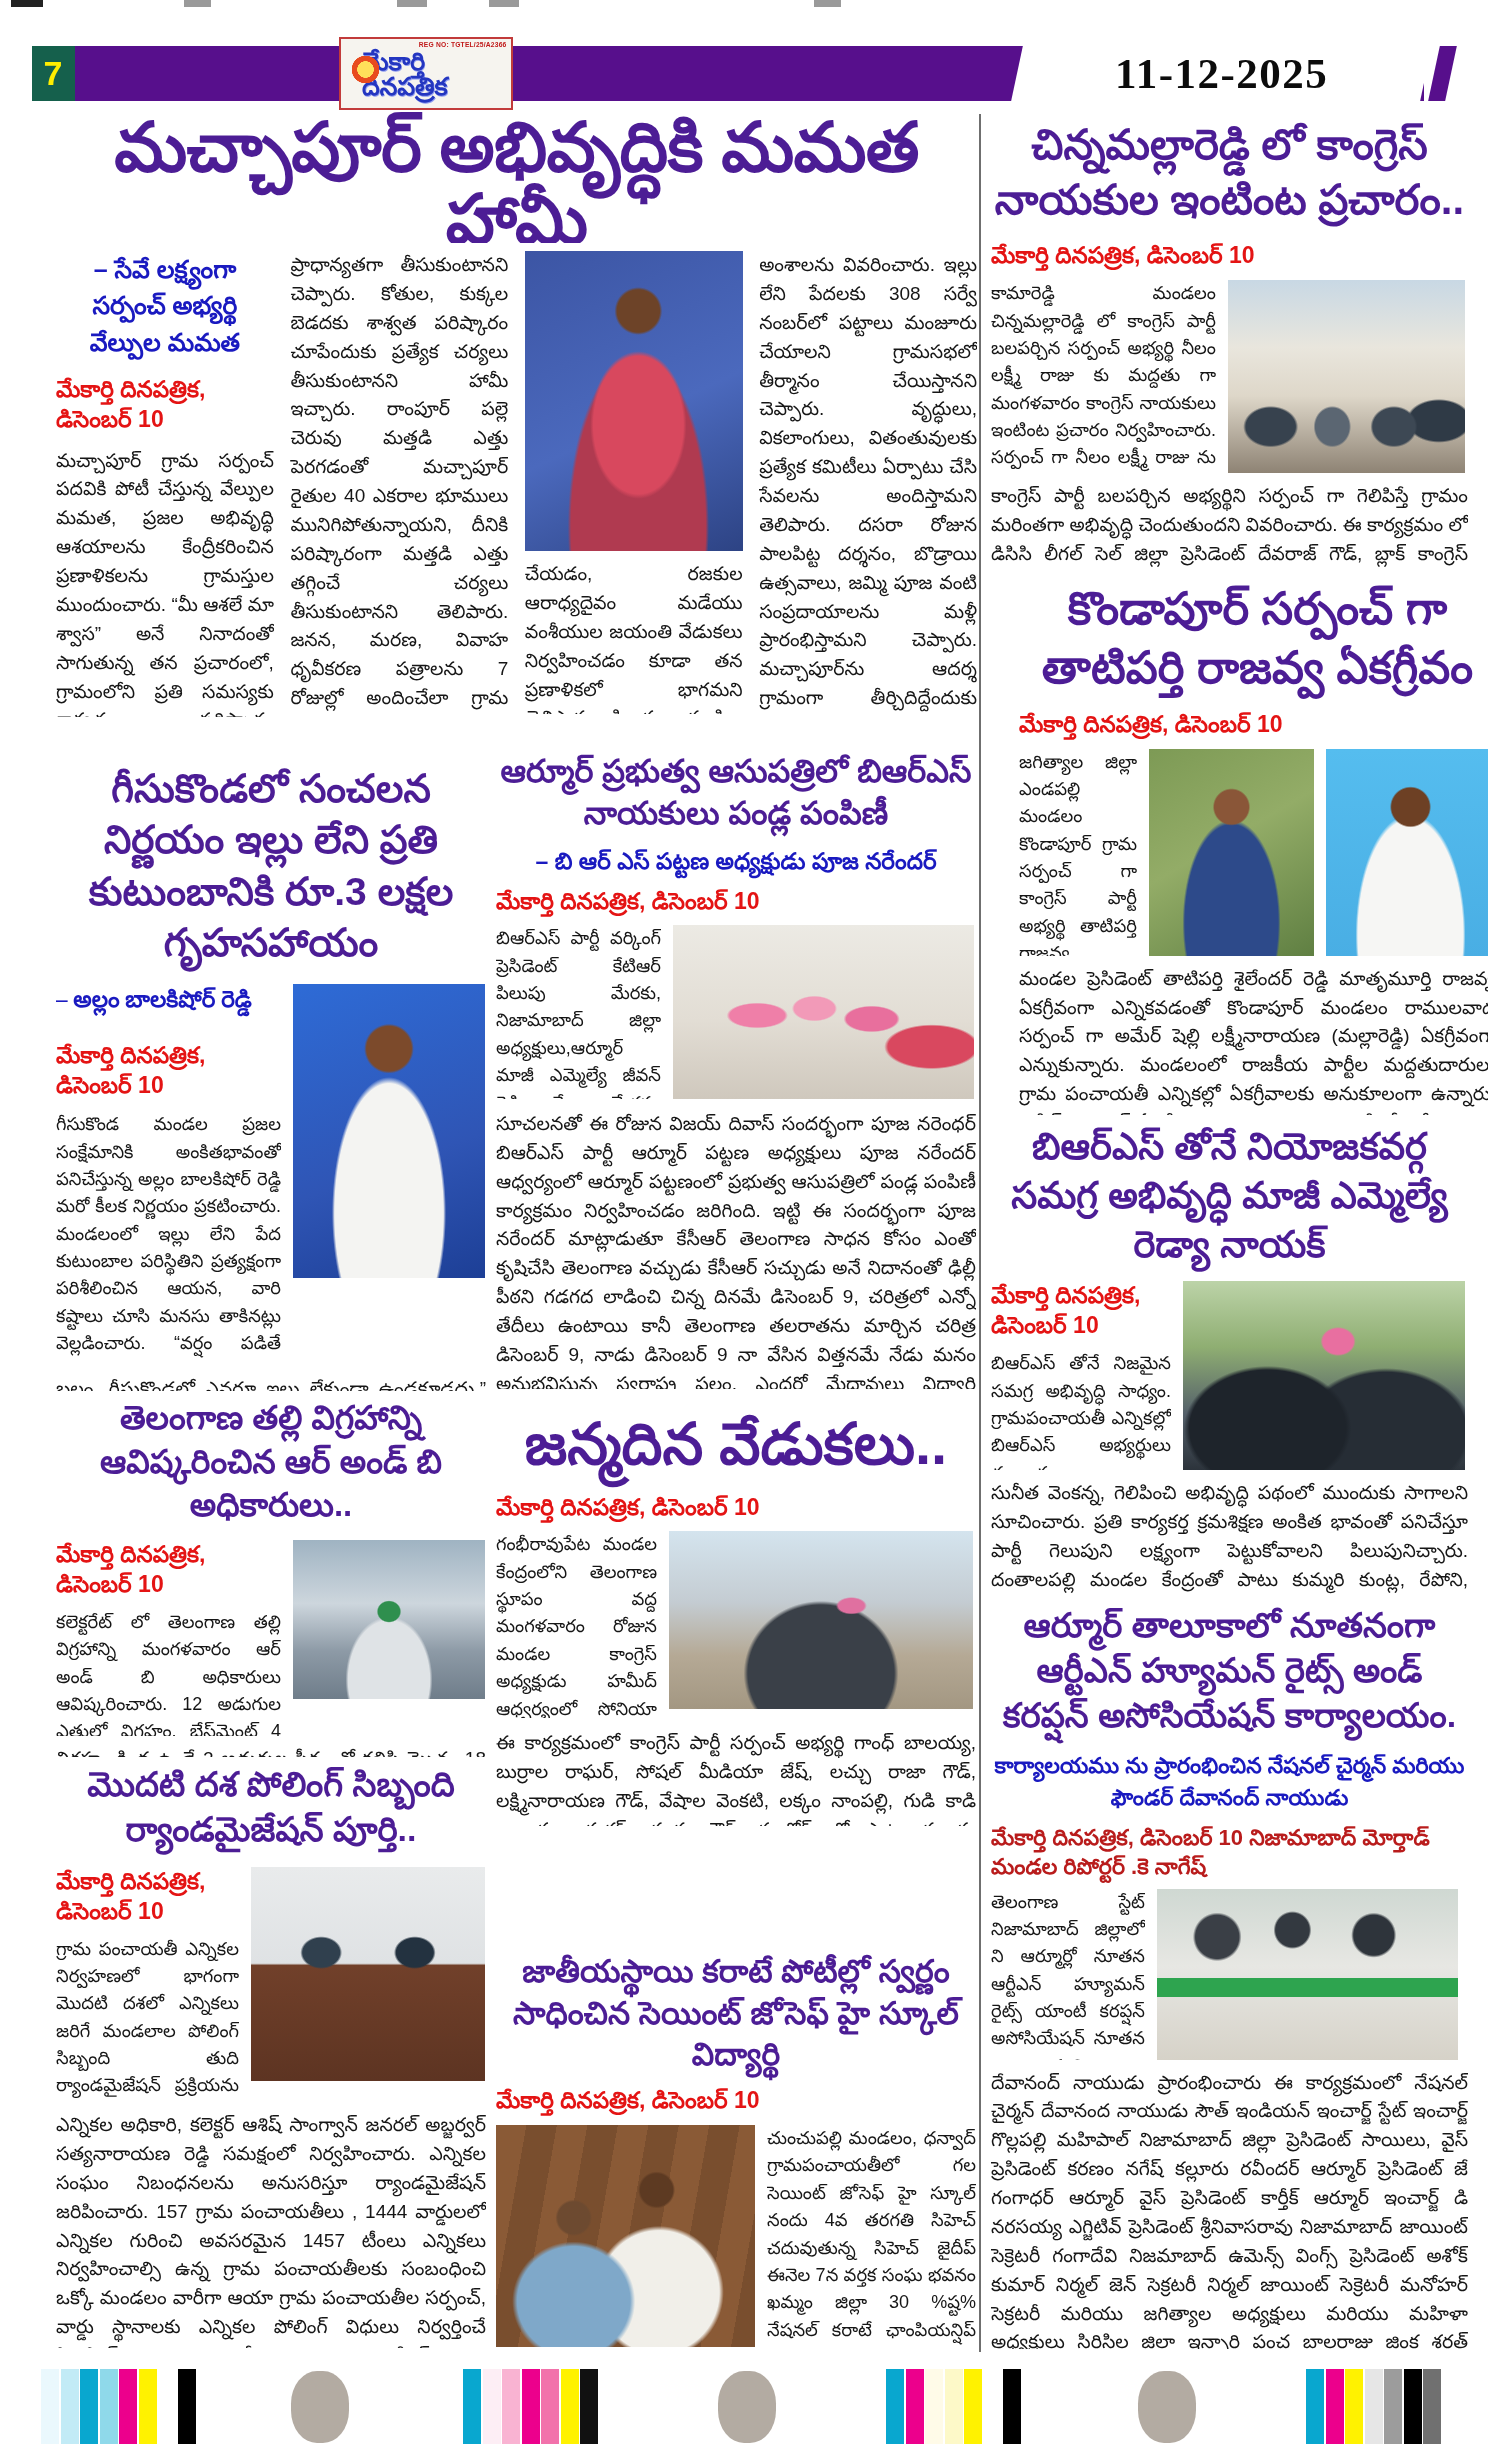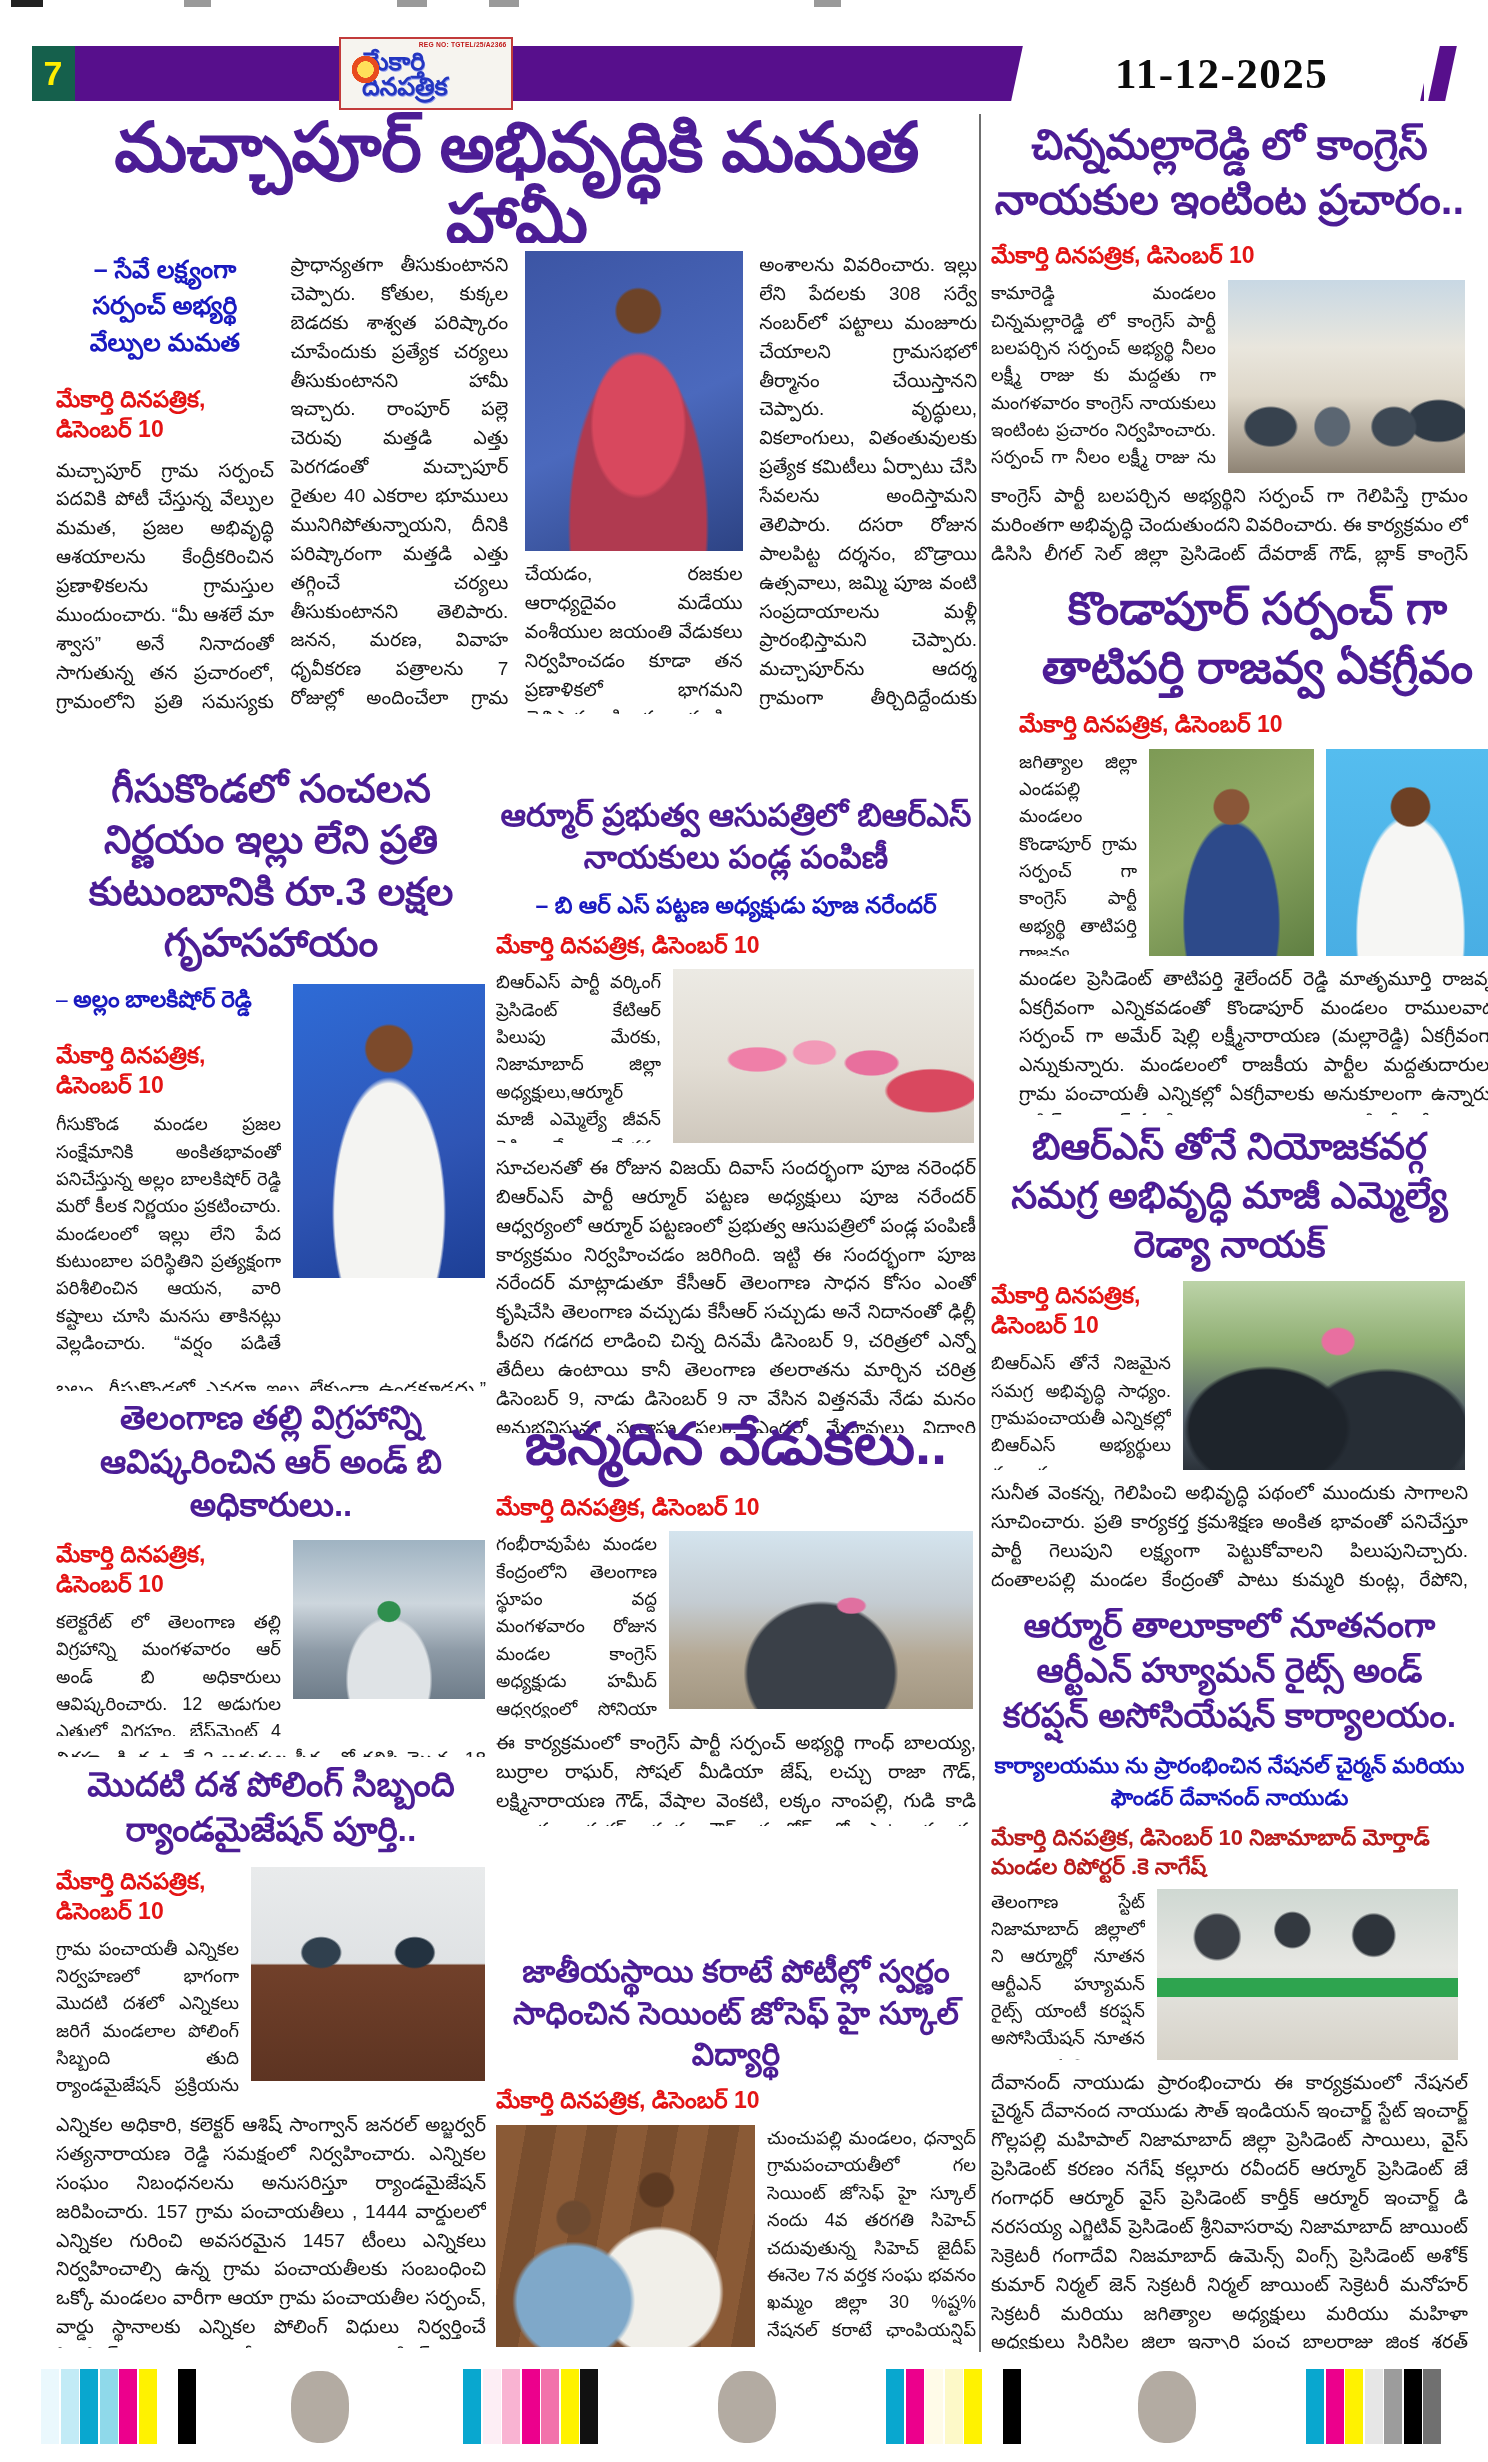--- a/index.html
+++ b/index.html
@@ -120,21 +120,21 @@
   </div>
 
   <div id="vdiv"></div>
 
   <div class="article" style="left:56px;top:112px;width:921px;height:131px;">
     <div class="headline" style="font-size:69px;line-height:1.05;letter-spacing:-0.7px;">మచ్చాపూర్ అభివృద్ధికి మమత హామీ</div>
   </div>
 
   <div class="article lead-cols">
     <div class="col">
-      <div class="subhead-blue" style="margin-bottom:25px;">– సేవే లక్ష్యంగా సర్పంచ్ అభ్యర్థి వేల్పుల మమత</div>
+      <div class="subhead-blue" style="margin-bottom:15px;">– సేవే లక్ష్యంగా సర్పంచ్ అభ్యర్థి వేల్పుల మమత</div>
       <div class="dateline" style="margin-bottom:12px;">మేకార్తి దినపత్రిక, డిసెంబర్ 10</div>
       <div class="body" style="height:300px;">మచ్చాపూర్ గ్రామ సర్పంచ్ పదవికి పోటీ చేస్తున్న వేల్పుల మమత, ప్రజల అభివృద్ధి ఆశయాలను కేంద్రీకరించిన ప్రణాళికలను గ్రామస్తుల ముందుంచారు. “మీ ఆశలే మా శ్వాస” అనే నినాదంతో సాగుతున్న తన ప్రచారంలో, గ్రామంలోని ప్రతి సమస్యకు శాశ్వత పరిష్కారం తీసుకువస్తానని హామీ ఇచ్చారు. గత 15 ఏళ్లగా తమ కుటుంబం ప్రజా సేవలో ఉన్నదని, ముందుకూడా అదే స్ఫూర్తితో గ్రామ సమస్యలను ఎదుర్కొంటామని తెలిపారు. మురికి వాడలో మురుగునీటి నిల్వ సమస్య, డ్రైనేజీ వ్యవస్థను, వీధి దీపాల మరమ్మత్తు, గ్రామ శుభ్రత ఇవన్నీ</div>
     </div>
     <div class="col">
       <div class="body" style="height:465px;">ప్రాధాన్యతగా తీసుకుంటానని చెప్పారు. కోతుల, కుక్కల బెడదకు శాశ్వత పరిష్కారం చూపేందుకు ప్రత్యేక చర్యలు తీసుకుంటానని హామీ ఇచ్చారు. రాంపూర్ పల్లె చెరువు మత్తడి ఎత్తు పెరగడంతో మచ్చాపూర్ రైతుల 40 ఎకరాల భూములు మునిగిపోతున్నాయని, దీనికి పరిష్కారంగా మత్తడి ఎత్తు తగ్గించే చర్యలు తీసుకుంటానని తెలిపారు. జనన, మరణ, వివాహ ధృవీకరణ పత్రాలను 7 రోజుల్లో అందించేలా గ్రామ వ్యవస్థను బలపరుస్తానని చెప్పారు. అంతర్గత రహదారులు,</div>
     </div>
     <div class="col">
       <div class="photo ph-mamata"></div>
       <div class="body" style="height:154px;margin-top:9px;">చేయడం, రజకుల ఆరాధ్యదైవం మడేయు వంశీయుల జయంతి వేడుకలు నిర్వహించడం కూడా తన ప్రణాళికలో భాగమని తెలిపారు. హిందూ, ముస్లిం, దళిత సఖ్యత వాటికిల అభివృద్ధి, గ్రామంలో వృక్ష పెంపకం గ్రామాభివృద్ధే చిన్న ప్రారంభం, ఆత్మీయ సేవలే కీలక</div>
     </div>
@@ -173,21 +173,21 @@
     <div class="row">
       <div style="width:183px;flex:none;">
         <div class="dateline" style="margin-bottom:9px;">మేకార్తి దినపత్రిక, డిసెంబర్ 10</div>
         <div class="body" style="font-size:18px;height:165px;">గ్రామ పంచాయతీ ఎన్నికల నిర్వహణలో భాగంగా మొదటి దశలో ఎన్నికలు జరిగే మండలాల పోలింగ్ సిబ్బంది తుది ర్యాండమైజేషన్ ప్రక్రియను మంగళవారం కలెక్టరేట్ మినీ సమావేశ మందిరంలో జిల్లా</div>
       </div>
       <div class="photo ph-meeting"></div>
     </div>
     <div class="body" style="margin-top:10.5px;height:247px;">ఎన్నికల అధికారి, కలెక్టర్ ఆశిష్ సాంగ్వాన్ జనరల్ అబ్జర్వర్ సత్యనారాయణ రెడ్డి సమక్షంలో నిర్వహించారు. ఎన్నికల సంఘం నిబంధనలను అనుసరిస్తూ ర్యాండమైజేషన్ జరిపించారు. 157 గ్రామ పంచాయతీలు , 1444 వార్డులలో ఎన్నికల గురించి అవసరమైన 1457 టీంలు ఎన్నికలు నిర్వహించాల్సి ఉన్న గ్రామ పంచాయతీలకు సంబంధించి ఒక్కో మండలం వారీగా ఆయా గ్రామ పంచాయతీల సర్పంచ్, వార్డు స్థానాలకు ఎన్నికల పోలింగ్ విధులు నిర్వర్తించే ప్రిసైడింగ్ అధికారులు, ఓ.పీ.ఓలను ర్యాండమైజేషన్ ద్వారా కేటాయించారు. ఈ కార్యక్రమంలో అదనపు కలెక్టర్ మధుమోహన్,సిపిఓ డిపిఓ ఇతర సిబ్బంది పాల్గొనడం జరిగింది.</div>
   </div>
 
-  <div class="article" style="left:496px;top:794px;width:480px;height:654px;">
+  <div class="article" style="left:496px;top:750px;width:480px;height:654px;">
     <div class="headline" style="font-size:32px;margin-bottom:12px;">ఆర్మూర్ ప్రభుత్వ ఆసుపత్రిలో బిఆర్ఎస్ నాయకులు పండ్ల పంపిణీ</div>
     <div class="byline" style="margin-bottom:9px;text-align:center;">– బి ఆర్ ఎస్ పట్టణ అధ్యక్షుడు పూజ నరేందర్</div>
     <div class="dateline" style="margin-bottom:9px;">మేకార్తి దినపత్రిక, డిసెంబర్ 10</div>
     <div class="row">
       <div class="body" style="width:165px;flex:none;font-size:18px;height:174px;">బిఆర్ఎస్ పార్టీ వర్కింగ్ ప్రెసిడెంట్ కేటిఆర్ పిలుపు మేరకు, నిజామాబాద్ జిల్లా అధ్యక్షులు,ఆర్మూర్ మాజీ ఎమ్మెల్యే జీవన్ రెడ్డి ఆదేశాల మేరకు, రాష్ట్ర నాయకులు రాజేశ్వర్ రెడ్డి</div>
       <div class="photo ph-hospital"></div>
     </div>
     <div class="body" style="margin-top:10.5px;height:279px;">సూచలనతో ఈ రోజున విజయ్ దివాస్ సందర్భంగా పూజ నరెంధర్ బిఆర్ఎస్ పార్టీ ఆర్మూర్ పట్టణ అధ్యక్షులు పూజ నరేందర్ ఆధ్వర్యంలో ఆర్మూర్ పట్టణంలో ప్రభుత్వ ఆసుపత్రిలో పండ్ల పంపిణీ కార్యక్రమం నిర్వహించడం జరిగింది. ఇట్టి ఈ సందర్భంగా పూజ నరేందర్ మాట్లాడుతూ కేసీఆర్ తెలంగాణ సాధన కోసం ఎంతో కృషిచేసి తెలంగాణ వచ్చుడు కేసీఆర్ సచ్చుడు అనే నిదానంతో ఢిల్లీ పీఠని గడగద లాడించి చిన్న దినమే డిసెంబర్ 9, చరిత్రలో ఎన్నో తేదీలు ఉంటాయి కానీ తెలంగాణ తలరాతను మార్చిన చరిత్ర డిసెంబర్ 9, నాడు డిసెంబర్ 9 నా వేసిన విత్తనమే నేడు మనం అనుభవిస్తున్న స్వరాష్ట్ర ఫలం, ఎందరో మేధావులు విద్యార్థి అమరవీరుల త్యాగఫలమే నేటి తెలంగాణ, ఆర్మూర్ పట్టణ ప్రజలకు యావత్ తెలంగాణ ప్రజలందరికీ ఇట్టి సందర్భంగా విజయ దివాస్ శుభాకాంక్షలు తెలపడం జరిగింది. ఇట్టి కార్యక్రమంలో మాజీ కౌన్సిలర్ మాలిక్ బాబా,మైనారిటీ నాయకులు మాజీ కో ఆప్షన్ మెంబర్ అజీమ్, లతీఫ్, అహ్మద్ సత్తార్ తదితరులు పాల్గొన్నారు.</div>
   </div>
 

